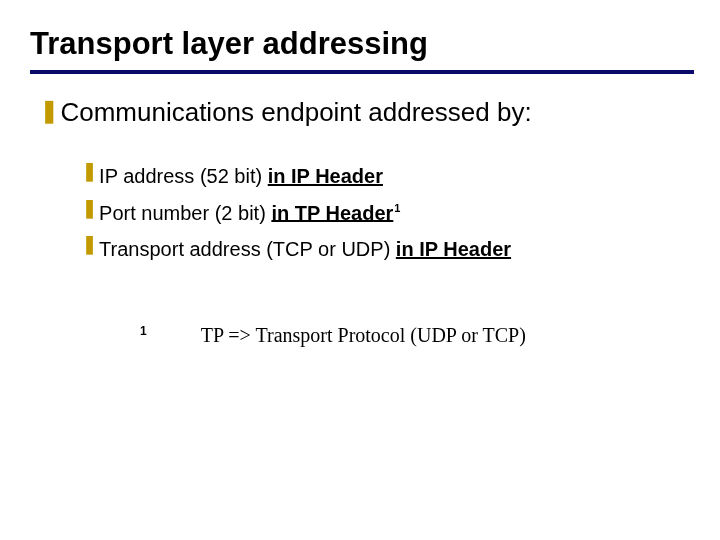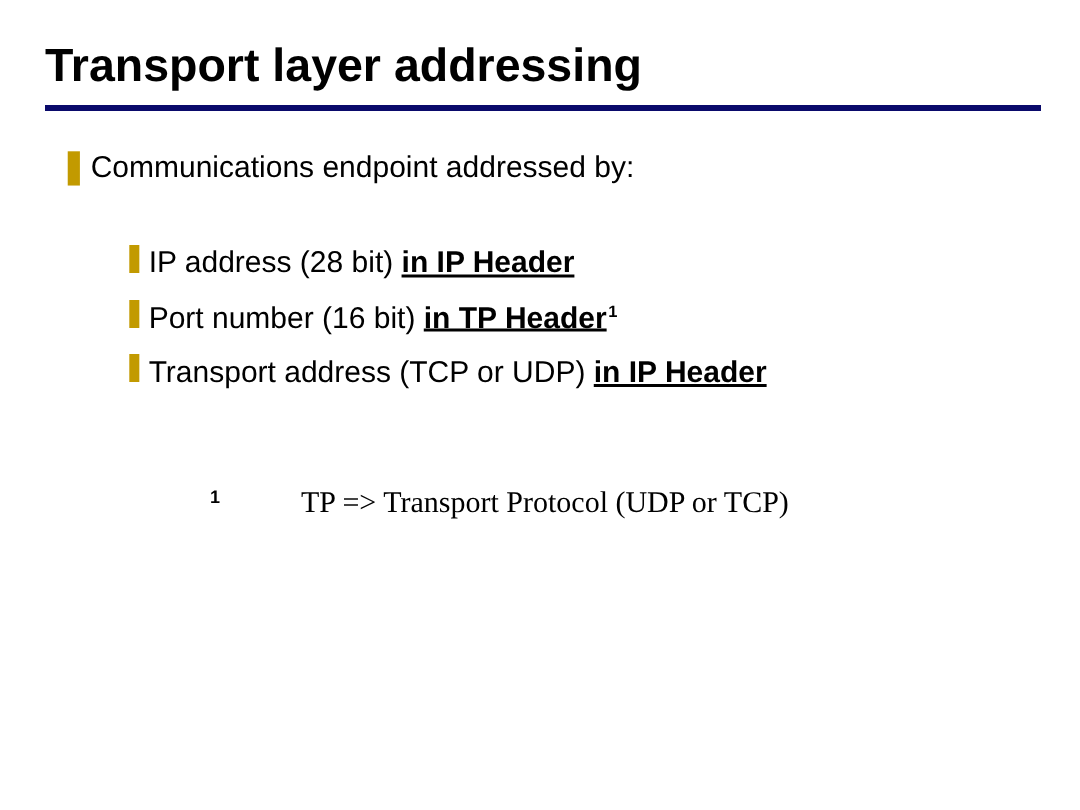--- a/index.html
+++ b/index.html
@@ -39,21 +39,21 @@
     }
     .z-bullet {
       font-family: "Zapf Dingbats", sans-serif;
       color: #c29a00;
       font-size: 22px;
       line-height: 30px;
       margin-right: 2px;
       font-weight: bold;
     }
     .main-text {
-      font-size: 20px;
+      font-size: 26px;
       line-height: 32px;
     }
     .sub-list {
       margin-left: 52px;
       margin-top: 2px;
     }
     .sub-item {
       display: flex;
       align-items: flex-start;
       margin-bottom: 6px;
@@ -108,28 +108,28 @@
   <div class="main-point">
     <span class="z-bullet">❚</span>
     <span class="main-text">Communications endpoint addressed by:</span>
   </div>
 
   <div class="sub-list">
 
     <div class="sub-item">
       <span class="y-bullet">❚</span>
       <span class="sub-text">
-        <span>IP address (28 bit) </span><span class="bold">in IP Header</span><span class="sup"></span>
+        <span>IP address (52 bit) </span><span class="bold">in IP Header</span><span class="sup"></span>
       </span>
     </div>
 
     <div class="sub-item">
       <span class="y-bullet">❚</span>
       <span class="sub-text">
-        <span>Port number (16 bit) </span><span class="bold">in TP Header</span><span class="sup">1</span>
+        <span>Port number (2 bit) </span><span class="bold">in TP Header</span><span class="sup">1</span>
       </span>
     </div>
 
     <div class="sub-item">
       <span class="y-bullet">❚</span>
       <span class="sub-text">
         <span>Transport address (TCP or UDP) </span><span class="bold">in IP Header</span><span class="sup"></span>
       </span>
     </div>
 

